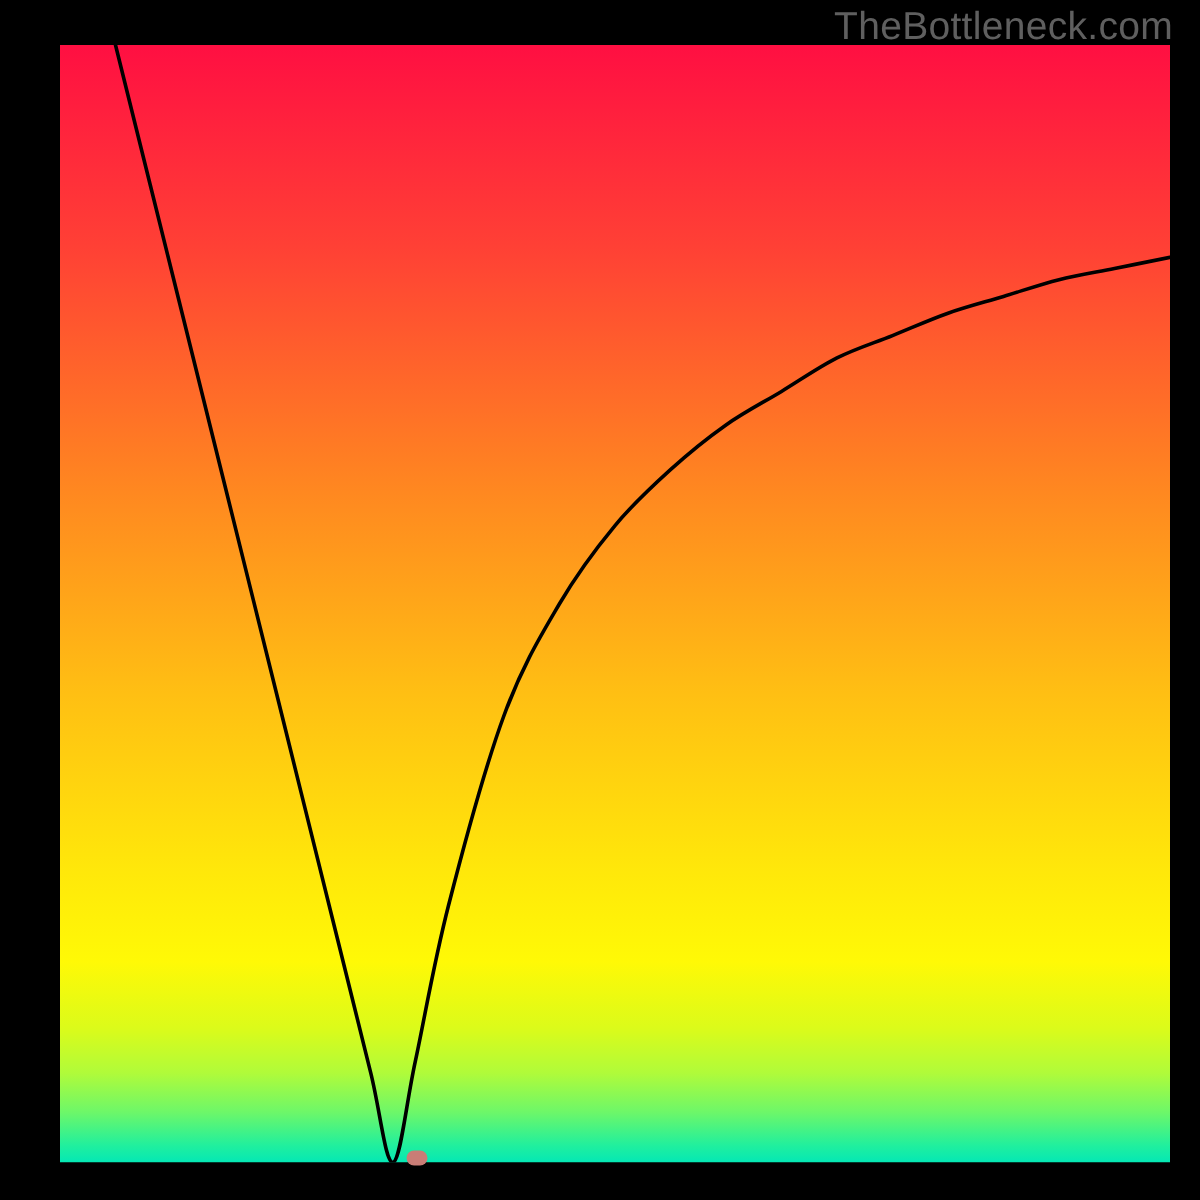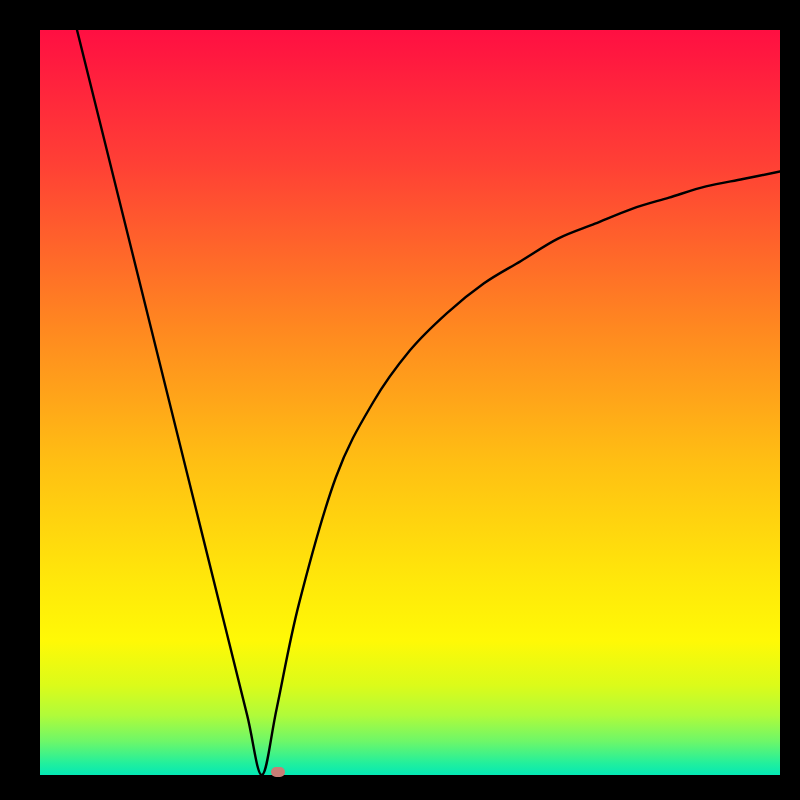--- a/index.html
+++ b/index.html
@@ -37,20 +37,21 @@
     border-radius: 5px;
     transform: translate(-50%, -50%);
   }
   svg { display: block; }
 </style>
 </head>
 <body>
 
 <div class="outer">
 
+  <div class="watermark" id="wm" style="right: 18px; top: 2px;">TheBottleneck.com</div>
 
   <div class="plot" id="plot" style="left: 40px; top: 30px; width: 740px; height: 745px;">
     <svg id="plot-svg" xmlns="http://www.w3.org/2000/svg" width="740" height="745" viewBox="0 0 740 745">
       <defs>
         <linearGradient id="bg-grad" x1="0" y1="0" x2="0" y2="1">
             <stop offset="0%" stop-color="#ff0f42"></stop>
             <stop offset="18%" stop-color="#ff4035"></stop>
             <stop offset="40%" stop-color="#ff8820"></stop>
             <stop offset="57.99999999999999%" stop-color="#ffbf13"></stop>
             <stop offset="74%" stop-color="#ffe80a"></stop>

